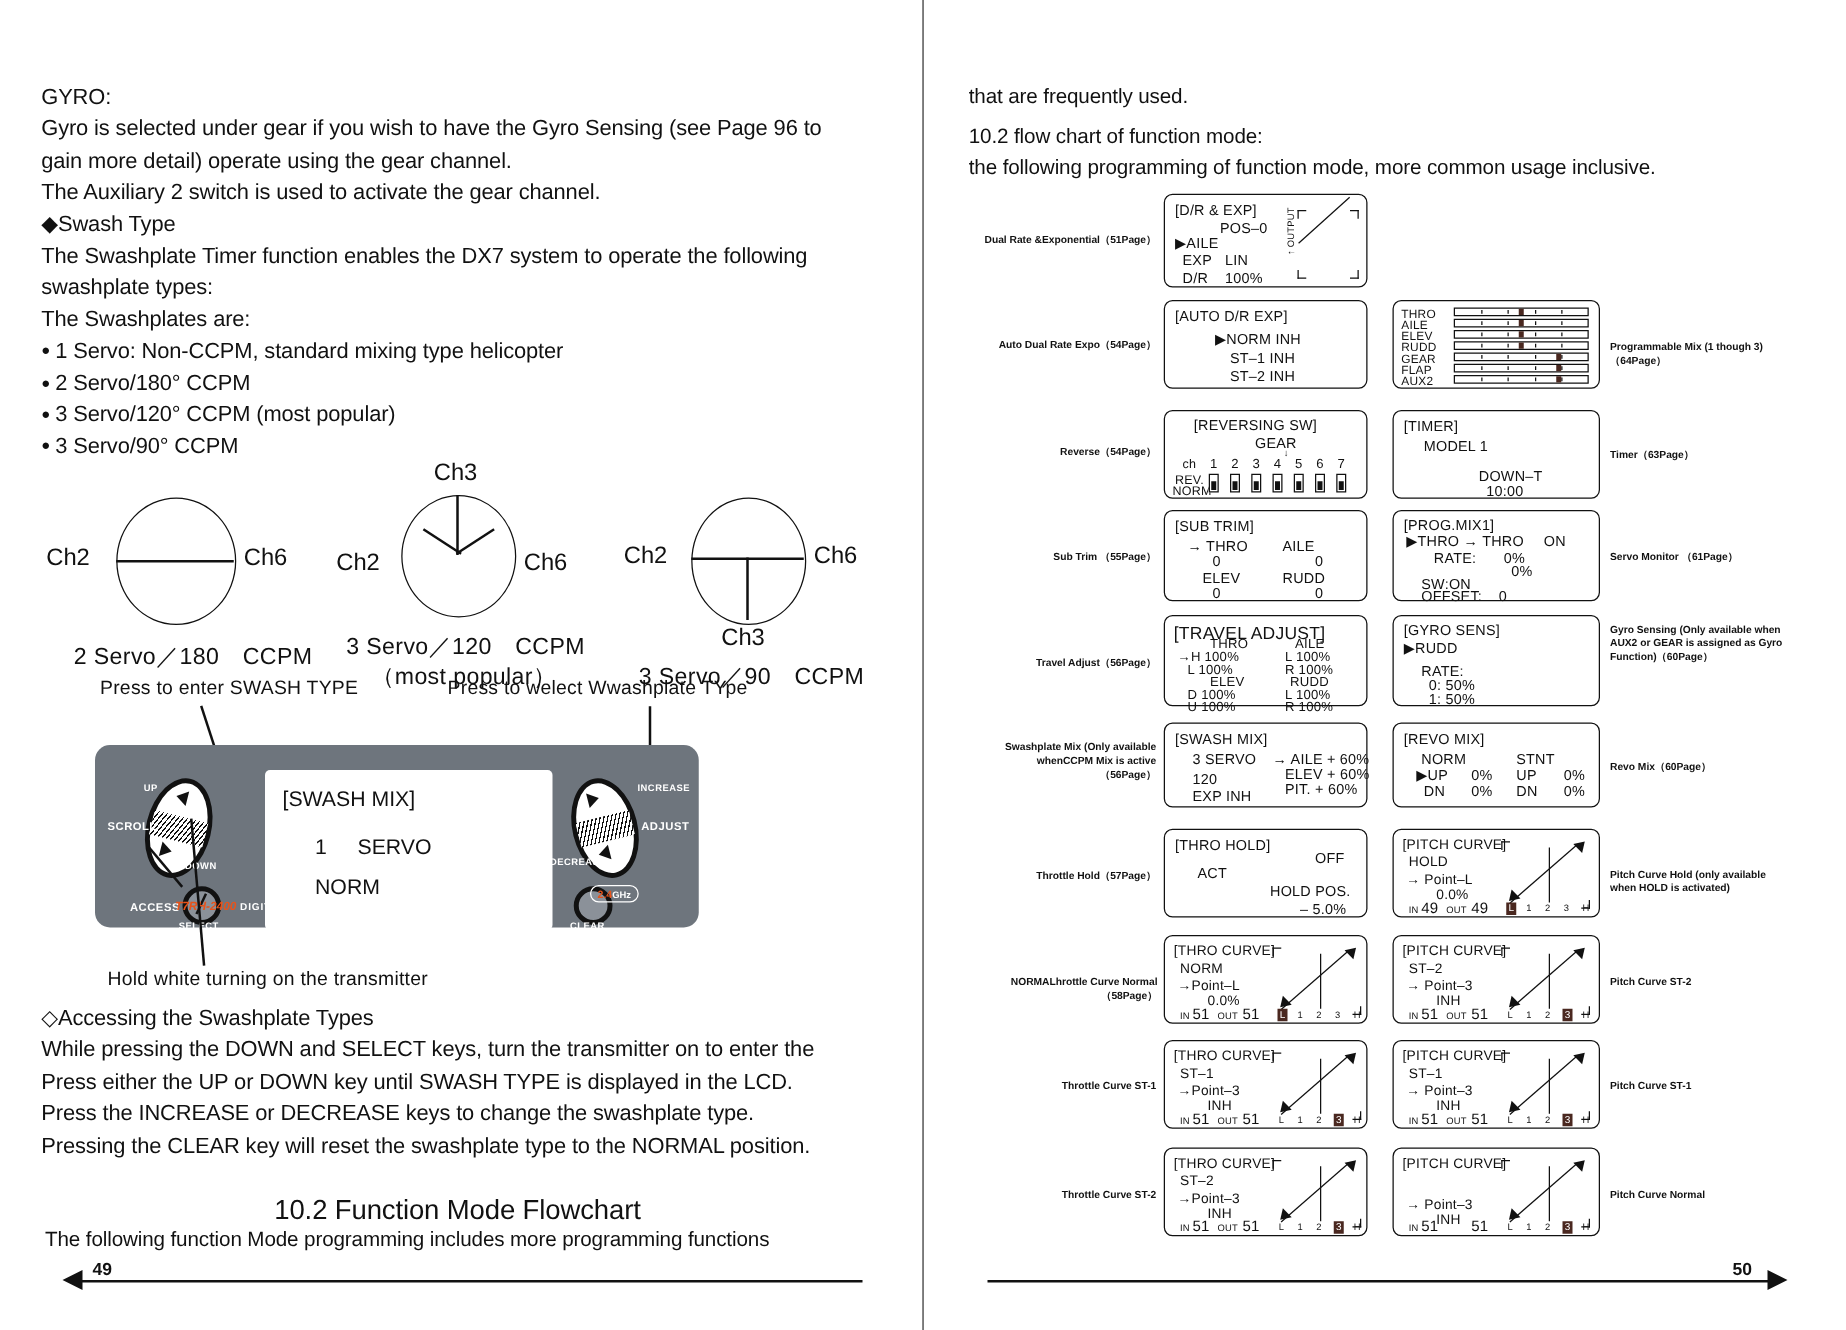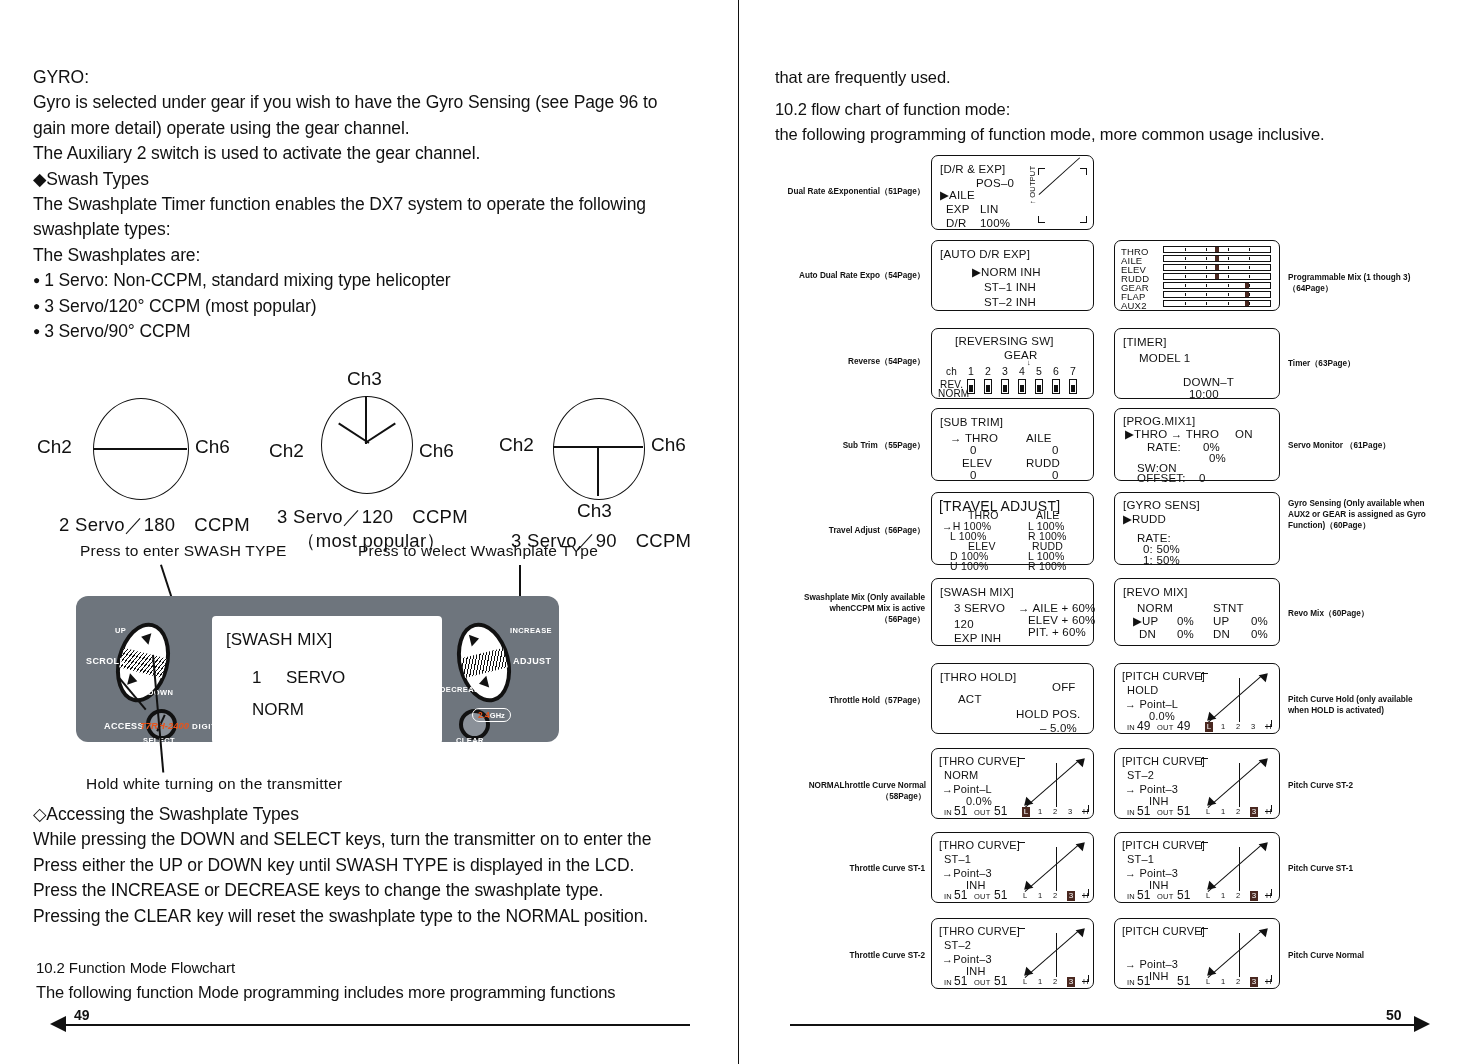--- a/index.html
+++ b/index.html
@@ -86,25 +86,26 @@
 </head>
 <body>
 
 <div class="page" id="page-left">
 
   <div class="ltext" style="top:65px">
     <div class="ln">GYRO:</div>
     <div class="ln">Gyro is selected under gear if you wish to have the Gyro Sensing (see Page 96 to</div>
     <div class="ln">gain more detail) operate using the gear channel.</div>
     <div class="ln">The Auxiliary 2 switch is used to activate the gear channel.</div>
-    <div class="ln">◆Swash Types</div>
+    <div class="ln">◆Swash Type</div>
     <div class="ln">The Swashplate Timer function enables the DX7 system to operate the following</div>
     <div class="ln">swashplate types:</div>
     <div class="ln">The Swashplates are:</div>
     <div class="ln"><span class="dot">●</span><span>1 Servo: Non-CCPM, standard mixing type helicopter</span></div>
+    <div class="ln"><span class="dot">●</span><span>2 Servo/180° CCPM</span></div>
     <div class="ln"><span class="dot">●</span><span>3 Servo/120° CCPM (most popular)</span></div>
     <div class="ln"><span class="dot">●</span><span>3 Servo/90° CCPM</span></div>
   </div>
 
   <div id="swash-figures">
 
     <div class="swash">
       <div class="ellipse" style="left:60px;top:20px;width:94px;height:100px;"></div>
       <div class="sl" style="left:60px;top:70px;width:94px;height:1.6px;"></div>
       <div class="chlabel" style="left:4px;top:58px;">Ch2</div>
@@ -184,21 +185,21 @@
   <div class="callout" style="left:86px;top:775px;">Hold white turning on the transmitter</div>
 
   <div class="ltext" style="top:802px">
     <div class="ln">◇Accessing the Swashplate Types</div>
     <div class="ln">While pressing the DOWN and SELECT keys, turn the transmitter on to enter the</div>
     <div class="ln">Press either the UP or DOWN key until SWASH TYPE is displayed in the LCD.</div>
     <div class="ln">Press the INCREASE or DECREASE keys to change the swashplate type.</div>
     <div class="ln">Pressing the CLEAR key will reset the swashplate type to the NORMAL position.</div>
   </div>
   <div class="ltext" style="top:955px;left:36px;">
-    <div class="ln" style="font-size:15px;">10.2 Function Mode Flowchart</div>
+    <div class="ln" style="font-size:22px;text-align:center;">10.2 Function Mode Flowchart</div>
     <div class="ln" style="font-size:16.5px;">The following function Mode programming includes more programming functions</div>
   </div>
 
   <div class="footer" style="left:50px;width:640px;">
     <div class="frule" style="left:14px;width:626px;"></div>
     <div class="farrow" style="left:0px;border-top:8px solid transparent;border-bottom:8px solid transparent;border-right:16px solid #111;"></div>
     <div class="fnum" style="left:24px;">49</div>
   </div>
 </div>
 

